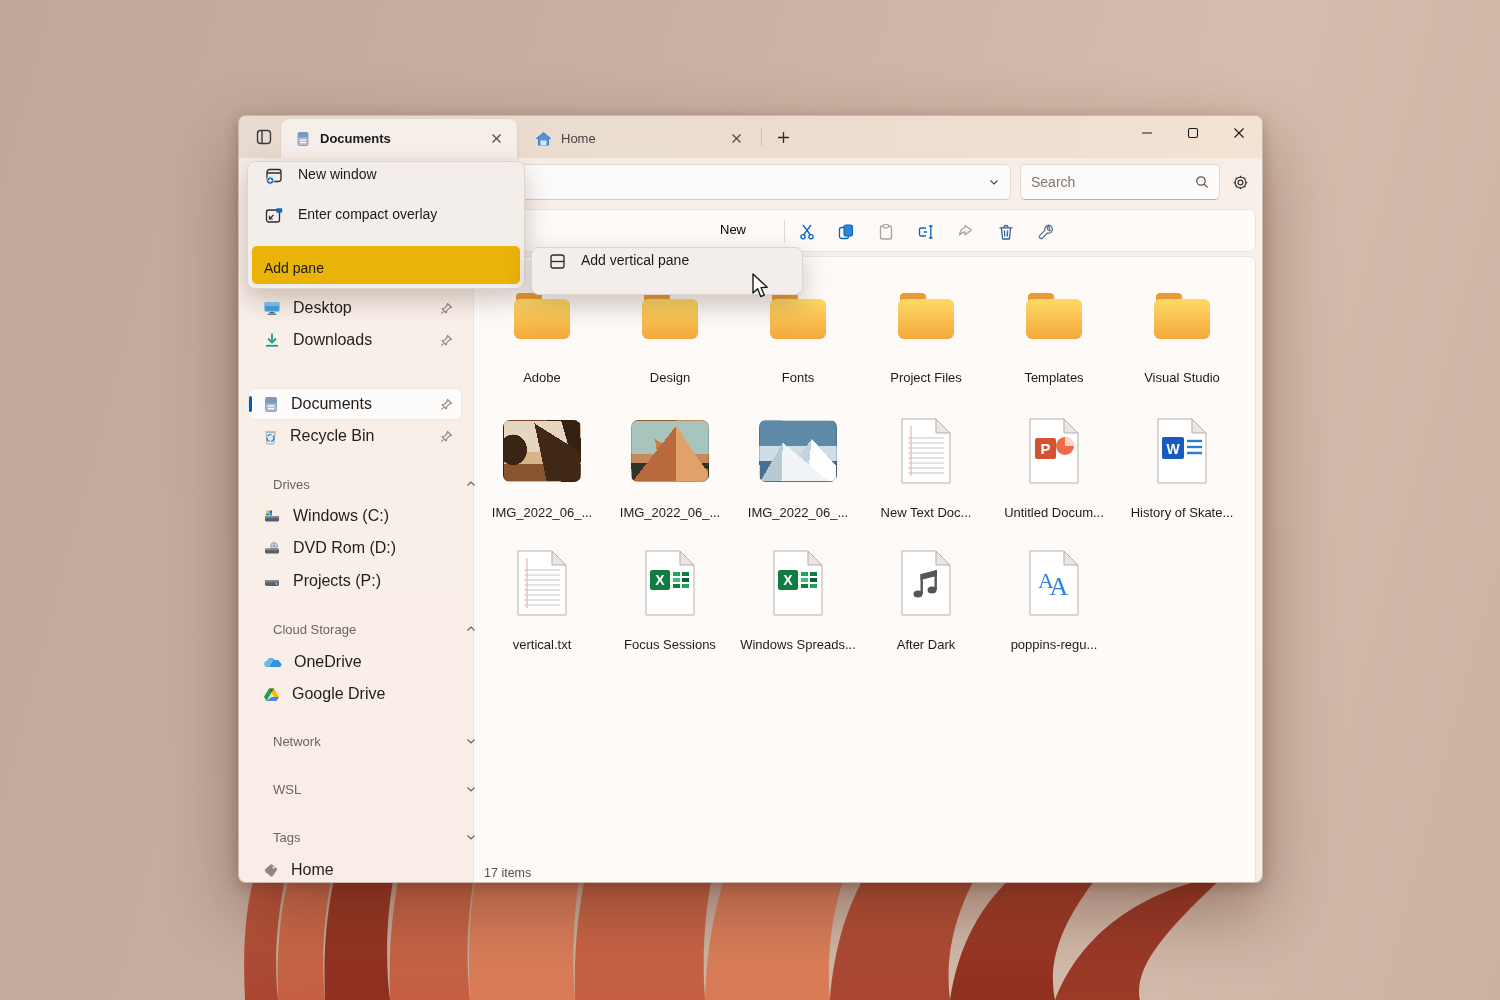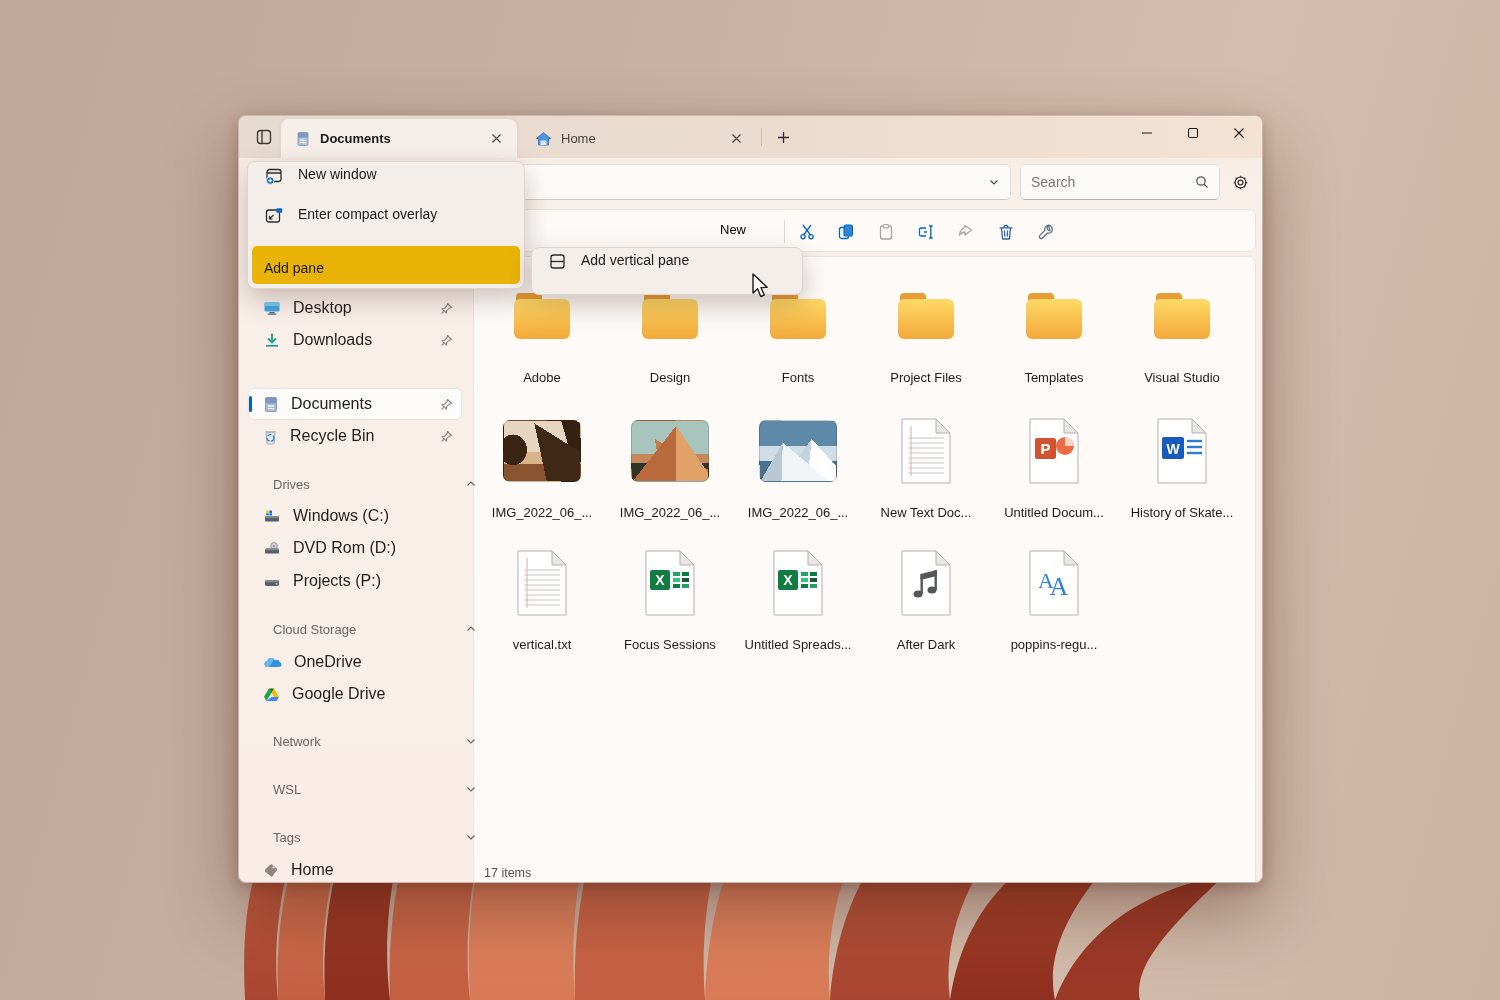--- a/index.html
+++ b/index.html
@@ -470,21 +470,21 @@
       <g>
             <rect x="28" y="22" width="7" height="4" fill="#21a366"></rect>
             <rect x="37" y="22" width="7" height="4" fill="#107c41"></rect>
             <rect x="28" y="28" width="7" height="4" fill="#33c481"></rect>
             <rect x="37" y="28" width="7" height="4" fill="#185c37"></rect>
             <rect x="28" y="34" width="7" height="4" fill="#107c41"></rect>
             <rect x="37" y="34" width="7" height="4" fill="#21a366"></rect>
           </g>
     </svg>
       </div>
-    <div class="flabel">Untitled Spreads...</div>
+    <div class="flabel">Windows Spreads...</div>
   </div>
   <div class="cell" style="left:623px;top:425px">
     <div class="icon-area">
         <svg width="50" height="66" viewBox="0 0 50 66">
       <path d="M1,1 L35,1 L49,15 L49,65 L1,65 Z" fill="#fff" stroke="#b5b1ae"></path>
           <path d="M35,1 L49,15 L35,15 Z" fill="#e9e6e3" stroke="#b5b1ae"></path>
       <g fill="#54565c">
             <ellipse cx="17" cy="44" rx="4.5" ry="3.6"></ellipse>
             <ellipse cx="31" cy="40" rx="4.5" ry="3.6"></ellipse>
             <rect x="19.5" y="24" width="2.4" height="20"></rect>

